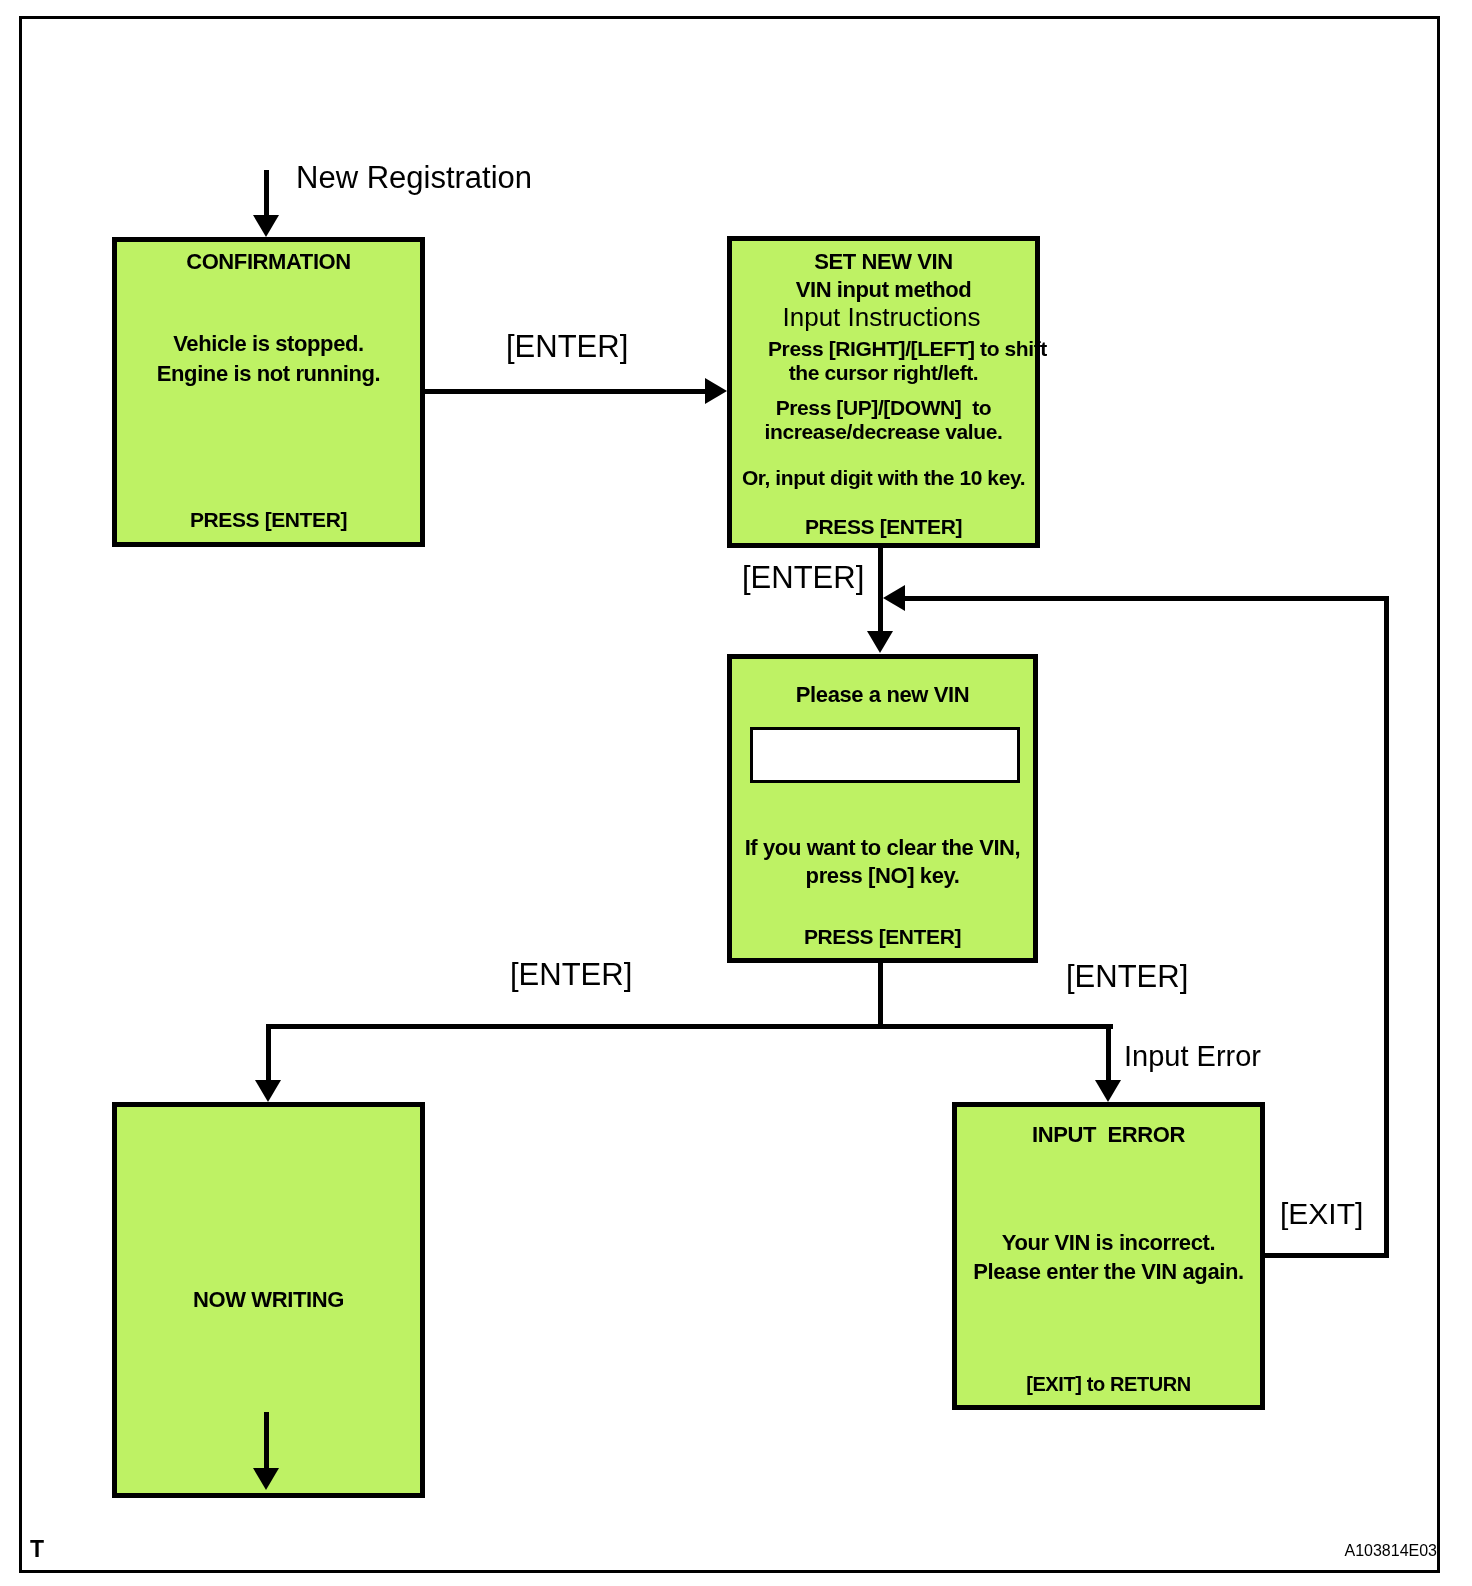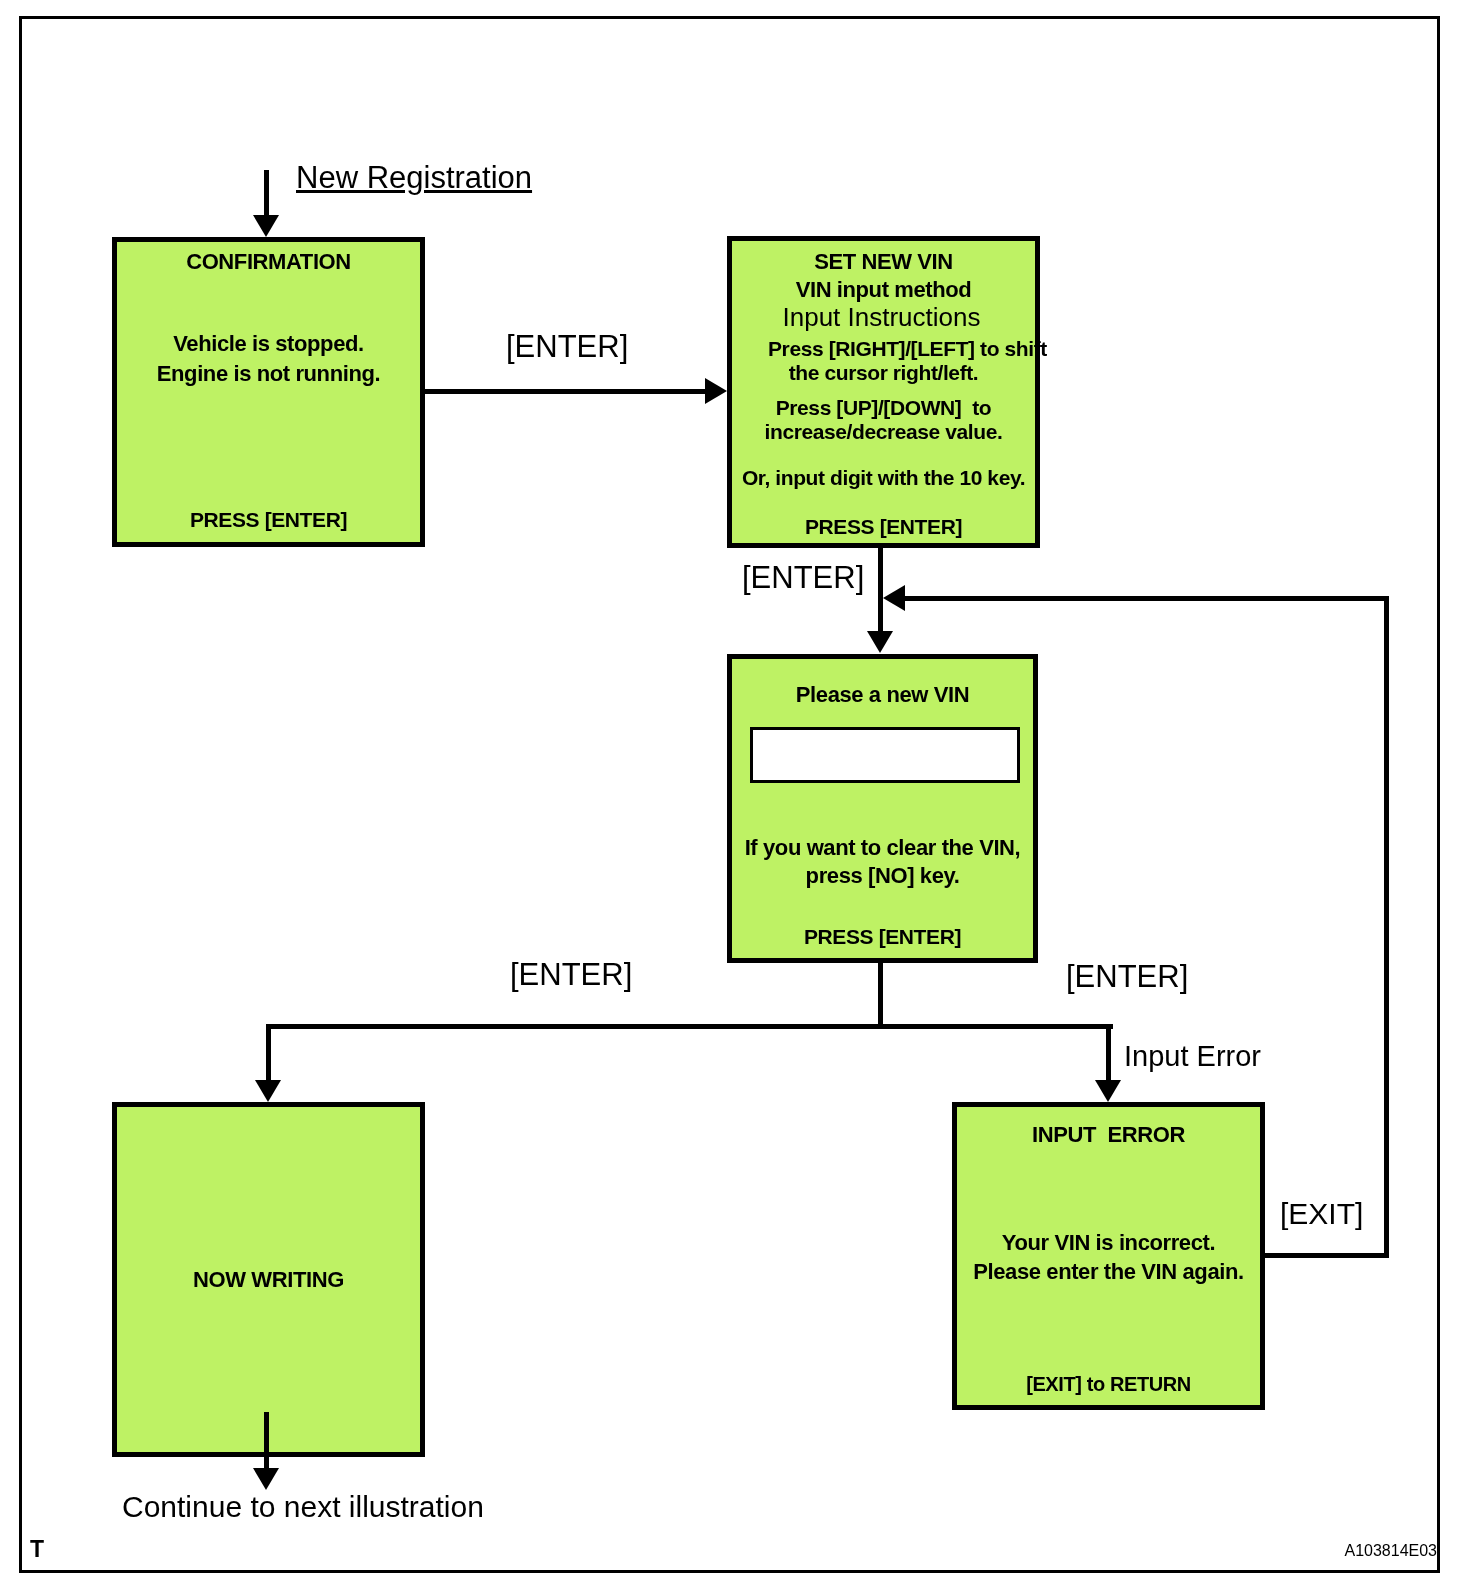--- a/index.html
+++ b/index.html
@@ -32,21 +32,21 @@
 </style>
 </head>
 <body>
 
 <div class="canvas">
 
   <div class="frame"></div>
 
   <div class="vline" style="left:264px;top:170px;height:48px;"></div>
   <div class="ah-down" style="left:253px;top:215px;"></div>
-  <div class="lbl" style="left:296px;top:160px;text-decoration:underline;">New Registration</div>
+  <div class="lbl" style="left:296px;top:160px;">New Registration</div>
 
   <div class="fbox" style="left:112px;top:237px;width:313px;height:310px;">
     <div class="bline" style="top:8px;">CONFIRMATION</div>
     <div class="bline" style="top:90px;">Vehicle is stopped.</div>
     <div class="bline" style="top:120px;">Engine is not running.</div>
     <div class="bline" style="top:266px;font-size:21px;">PRESS [ENTER]</div>
   </div>
 
   <div class="lbl" style="left:506px;top:329px;">[ENTER]</div>
   <div class="hline" style="left:425px;top:389px;width:282px;"></div>
@@ -84,33 +84,32 @@
   <div class="hline" style="left:266px;top:1024px;width:847px;"></div>
   <div class="lbl" style="left:510px;top:957px;">[ENTER]</div>
   <div class="lbl" style="left:1066px;top:959px;">[ENTER]</div>
   <div class="lbl" style="left:1124px;top:1040px;font-size:29px;">Input Error</div>
 
   <div class="vline" style="left:266px;top:1024px;height:58px;"></div>
   <div class="ah-down" style="left:255px;top:1080px;"></div>
   <div class="vline" style="left:1106px;top:1024px;height:58px;"></div>
   <div class="ah-down" style="left:1095px;top:1080px;"></div>
 
-  <div class="fbox center-flex" style="left:112px;top:1102px;width:313px;height:355px;">
+  <div class="fbox center-flex" style="left:112px;top:1102px;width:313px;height:396px;">
     <div style="font-weight:bold;letter-spacing:-0.4px;font-size:22px;white-space:pre;">NOW WRITING</div>
   </div>
 
   <div class="fbox" style="left:952px;top:1102px;width:313px;height:308px;">
     <div class="bline" style="top:16px;">INPUT  ERROR</div>
     <div class="bline" style="top:124px;">Your VIN is incorrect.</div>
     <div class="bline" style="top:153px;">Please enter the VIN again.</div>
     <div class="bline" style="top:266px;font-size:20px;">[EXIT] to RETURN</div>
   </div>
 
   <div class="lbl" style="left:1280px;top:1197px;font-size:30px;">[EXIT]</div>
 
   <div class="vline" style="left:264px;top:1412px;height:58px;"></div>
   <div class="ah-down" style="left:253px;top:1468px;"></div>
-  <div class="lbl" style="left:122px;top:1490px;font-size:30px;">Continue to next illustration</div>
 
   <div class="lbl" style="left:30px;top:1536px;font-size:23px;font-weight:bold;">T</div>
   <div class="lbl" style="right:35px;top:1542px;font-size:16px;">A103814E03</div>
 
 </div>
 
 </body></html>

